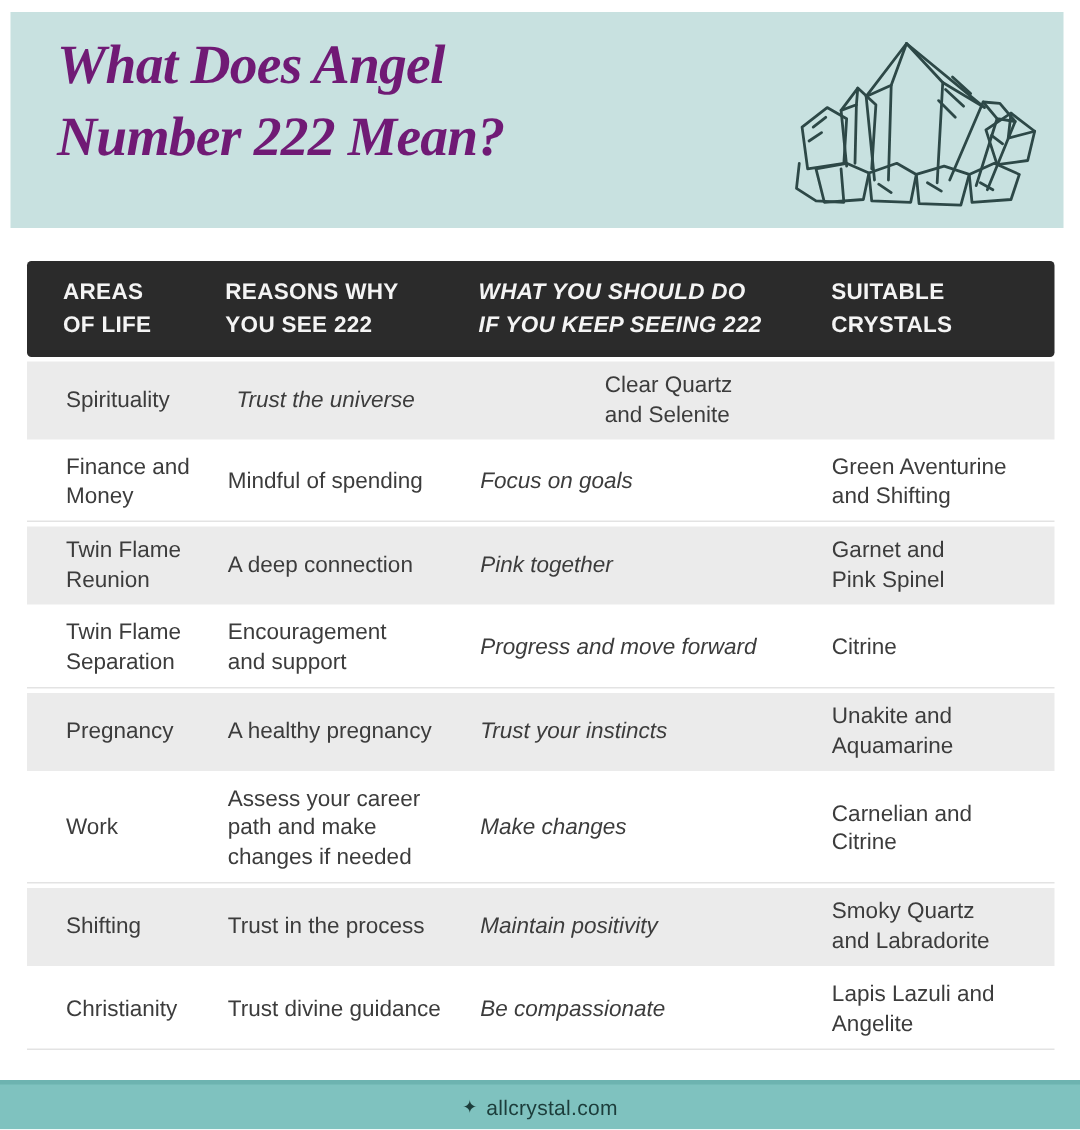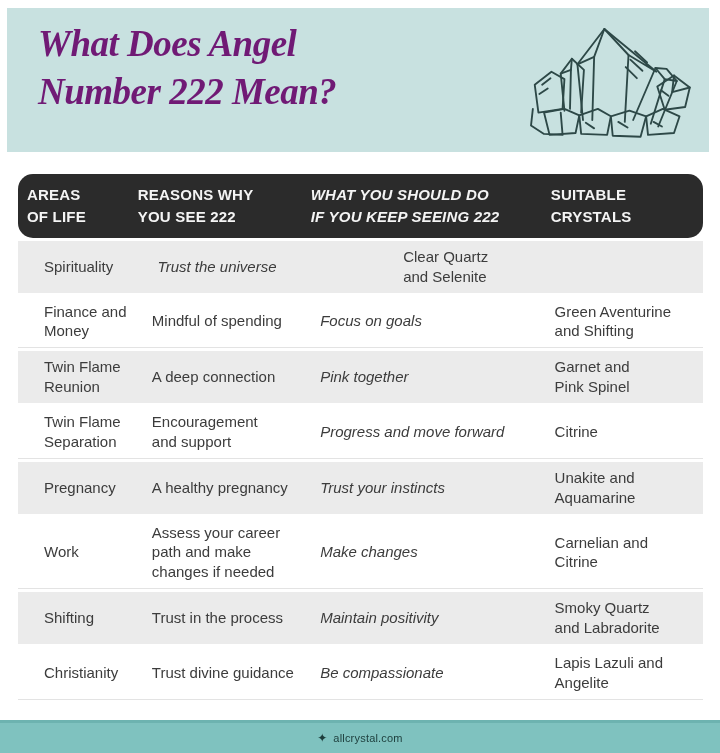--- a/index.html
+++ b/index.html
@@ -48,24 +48,24 @@
   }
 
   
   .table {
     position: absolute;
     left: 18px; right: 17px; top: 174px;
   }
   .t-head {
     display: flex;
     background: #2b2b2b;
-    border-radius: 15px;
+    border-radius: 3px;
     color: #f4f4f4;
     min-height: 59px;
-    padding: 10px 6px 10px 9px;
+    padding: 10px 6px 10px 24px;
     align-items: center;
     margin-bottom: 2px;
   }
   .t-hcell {
     font-size: 15px;
     font-weight: 700;
     line-height: 1.45;
     letter-spacing: 0.2px;
     white-space: pre-line;
     padding-right: 8px;
@@ -99,21 +99,21 @@
     height: 33px;
     background: #7fc2bf;
     border-top: 3px solid #6db3b0;
     display: flex;
     align-items: center;
     justify-content: center;
     gap: 6px;
     color: #1c3d3b;
   }
   .footer .sparkle { font-size: 12px; line-height: 1; }
-  .footer .site { font-size: 11px; letter-spacing: 0.2px; }
+  .footer .site { font-size: 14px; letter-spacing: 0.2px; }
 </style>
 </head>
 <body>
 
 <div class="canvas">
 
   <div class="hero">
     <div class="hero-title">What Does Angel
 Number 222 Mean?</div>
     <div class="hero-art">

